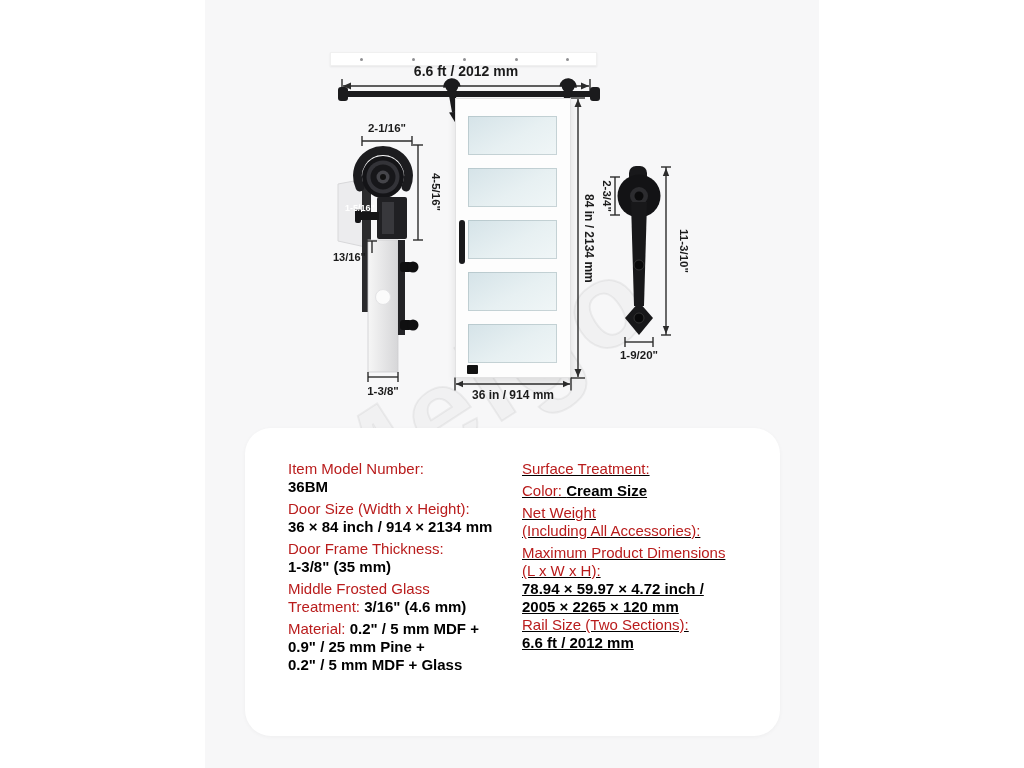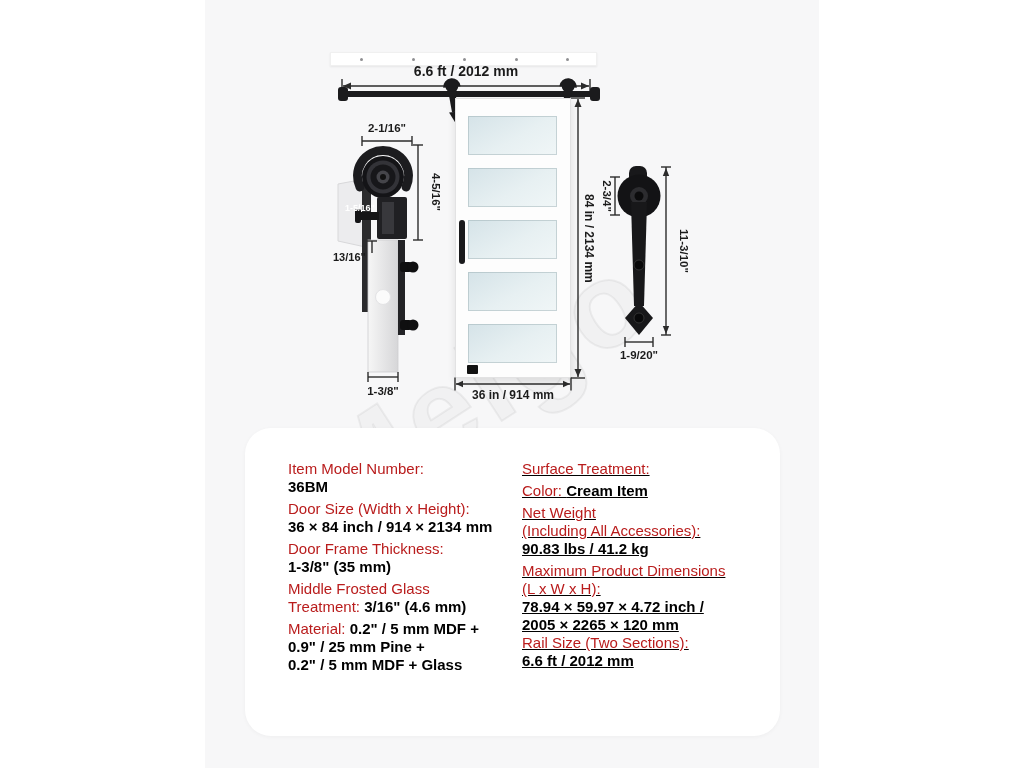--- a/index.html
+++ b/index.html
@@ -211,24 +211,23 @@
       <div class="spec-line gap"><span class="b">Door Frame Thickness:</span><span class="o"></span></div>
       <div class="spec-line"><span class="b"></span><span class="o">1-3/8" (35 mm)</span></div>
       <div class="spec-line gap"><span class="b">Middle Frosted Glass</span><span class="o"></span></div>
       <div class="spec-line"><span class="b">Treatment: </span><span class="o">3/16" (4.6 mm)</span></div>
       <div class="spec-line gap"><span class="b">Material: </span><span class="o">0.2" / 5 mm MDF +</span></div>
       <div class="spec-line"><span class="b"></span><span class="o">0.9" / 25 mm Pine +</span></div>
       <div class="spec-line"><span class="b"></span><span class="o">0.2" / 5 mm MDF + Glass</span></div>
     </div>
     <div class="spec-col spec-col-right">
       <div class="spec-line"><span class="b">Surface Treatment:</span><span class="o"></span></div>
-      <div class="spec-line gap"><span class="b">Color: </span><span class="o">Cream Item</span></div>
+      <div class="spec-line gap"><span class="b">Color: </span><span class="o">Cream Size</span></div>
       <div class="spec-line gap"><span class="b">Net Weight</span><span class="o"></span></div>
       <div class="spec-line"><span class="b">(Including All Accessories):</span><span class="o"></span></div>
-      <div class="spec-line"><span class="b"></span><span class="o">90.83 lbs / 41.2 kg</span></div>
       <div class="spec-line gap"><span class="b">Maximum Product Dimensions</span><span class="o"></span></div>
       <div class="spec-line"><span class="b">(L x W x H):</span><span class="o"></span></div>
       <div class="spec-line"><span class="b"></span><span class="o">78.94 × 59.97 × 4.72 inch /</span></div>
       <div class="spec-line"><span class="b"></span><span class="o">2005 × 2265 × 120 mm</span></div>
       <div class="spec-line"><span class="b">Rail Size (Two Sections):</span><span class="o"></span></div>
       <div class="spec-line"><span class="b"></span><span class="o">6.6 ft / 2012 mm</span></div>
     </div>
   </div>
 
 </div>

